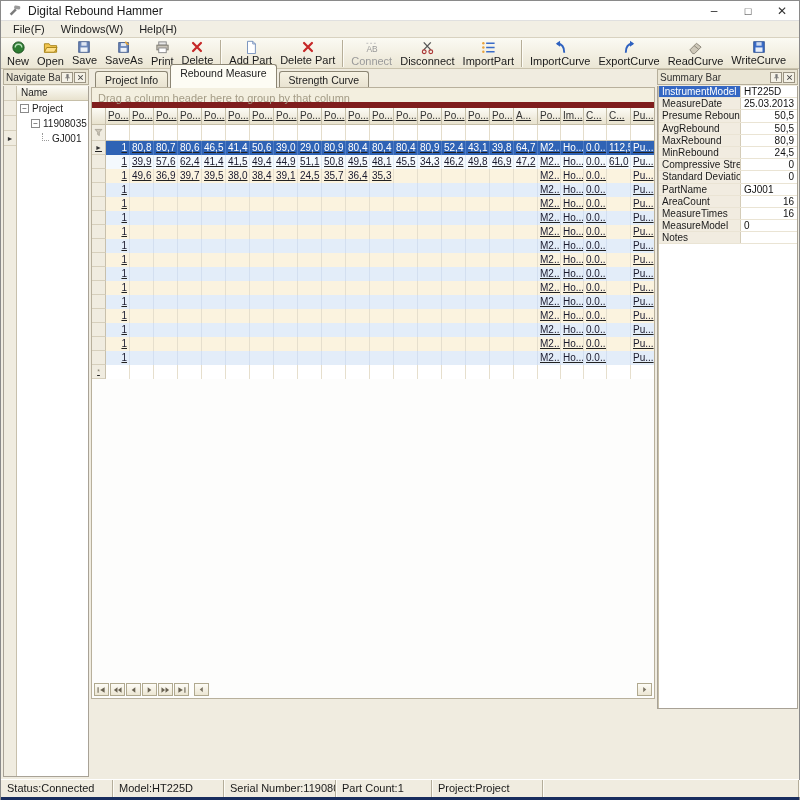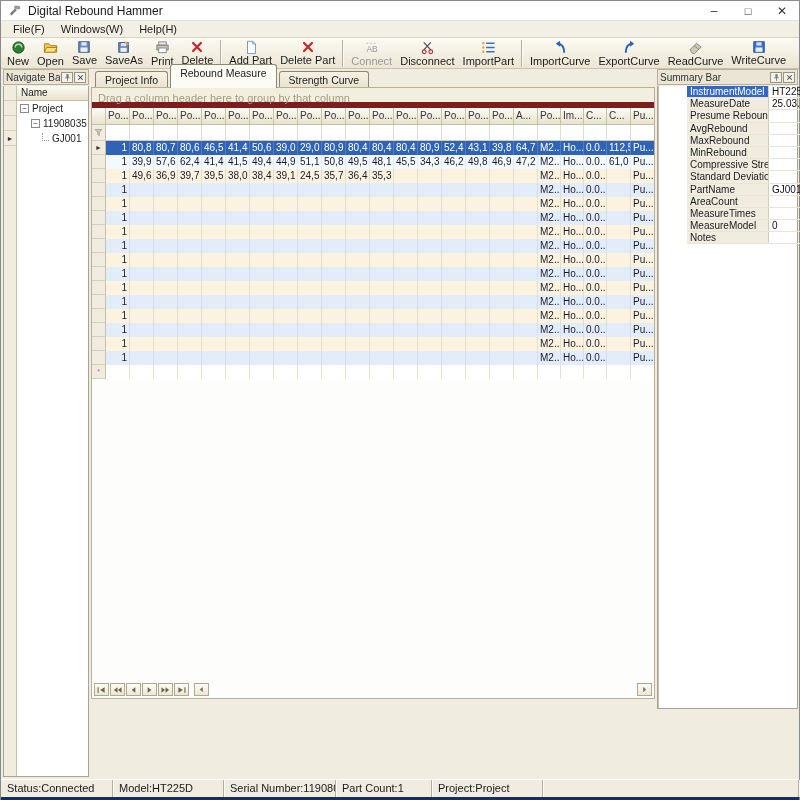--- a/index.html
+++ b/index.html
@@ -59,21 +59,21 @@
   .main { position:absolute; left:90px; top:68px; width:564px; height:642px; }
   .tabstrip { height:18px; display:flex; align-items:flex-end; padding-left:4px; }
   .tab { border:1px solid #8c8674; border-bottom:none; border-radius:3px 3px 0 0;
          background:linear-gradient(#f6f2e3,#e8e2d0); padding:2px 9px 2px 9px; margin-right:2px;
          font-size:10.5px; color:#222; position:relative; top:1px; }
   .tab.active { background:#fdfcf4; padding-bottom:9px; z-index:2; }
   .gridbox { position:absolute; left:0; top:18px; right:0; height:612px; background:#fdfdfc;
              border:1px solid #b8b09c; overflow:hidden; }
   .group-panel { height:20px; background:#f3efdf; color:#a39b85; padding:4px 6px; border-bottom:6px solid #7f1d1d; }
   .grid-scroll { position:relative; }
-  .grow { display:flex; }
+  .grow { display:flex;text-decoration:underline; }
   .gcell { flex:none; overflow:hidden; white-space:nowrap; padding:0 2px; }
   .ghead-row .gcell { height:17px; line-height:16px; background:linear-gradient(#fcfbf5,#e8e2ce);
                       border-right:1px solid #c6bfa8; border-bottom:1px solid #c6bfa8; color:#333; font-size:10px; }
   .gind { width:14px; flex:none; background:#f0ece0; border-right:1px solid #c8c0ac; border-bottom:1px solid #d6cfbc;
           display:flex; align-items:center; justify-content:center; font-size:7px; color:#333; }
   .ghead-row .gind { background:linear-gradient(#fcfbf5,#e8e2ce); border-bottom:1px solid #c6bfa8; }
   .gfilter-row .gcell { height:16px; background:#ffffff; border-right:1px solid #e4ddcb; border-bottom:1px solid #cfc8b4; }
   .gdata-row .gcell { height:14px; line-height:14px; font-size:10px; color:#1a1a2e;
                       border-right:1px solid #e6dfcd; }
   .gdata-row.alt-blue .gcell { background:#e3edf9; border-right:1px solid #d3dff0; }
@@ -84,21 +84,21 @@
   .num { text-align:right; }
   .pager { position:absolute; left:2px; bottom:2px; display:flex; gap:1px; }
   .pgbtn { width:15px; height:13px; border:1px solid #b0a98f; background:linear-gradient(#fdfcf6,#ece6d3);
            display:flex; align-items:center; justify-content:center; }
   .hscroll-left { margin-left:4px; }
   .hscroll-right { position:absolute; right:2px; bottom:2px; }
 
   
   .sum-panel { position:absolute; left:656px; top:68px; width:141px; height:640px; }
   .sum-body { position:absolute; top:17px; bottom:0; left:0; right:0; background:#ffffff;
-              border:1px solid #a8a296; border-top:none; display:flex;gap:28px; }
+              border:1px solid #a8a296; border-top:none; display:flex; }
   .sum-strip { width:5px; background:#e6e0ce; border-right:1px solid #c8c0aa; }
   .sum-grid { flex:1; }
   .sum-row { display:flex; height:12.2px; border-bottom:1px solid #eae4d4; font-size:10px; }
   .sum-label { width:82px; flex:none; background:#f1ece0; border-right:1px solid #d4ccb8;
                padding:0 0 0 3px; line-height:12px; white-space:nowrap; overflow:hidden; color:#1a1a1a; }
   .sum-value { flex:1; padding:0 3px; line-height:12px; white-space:nowrap; overflow:hidden; color:#111; }
   .sum-row.sel .sum-label { background:#3467c3; color:#fff; }
 
   
   .infobar { position:absolute; left:90px; top:711px; width:707px; height:66px; }

